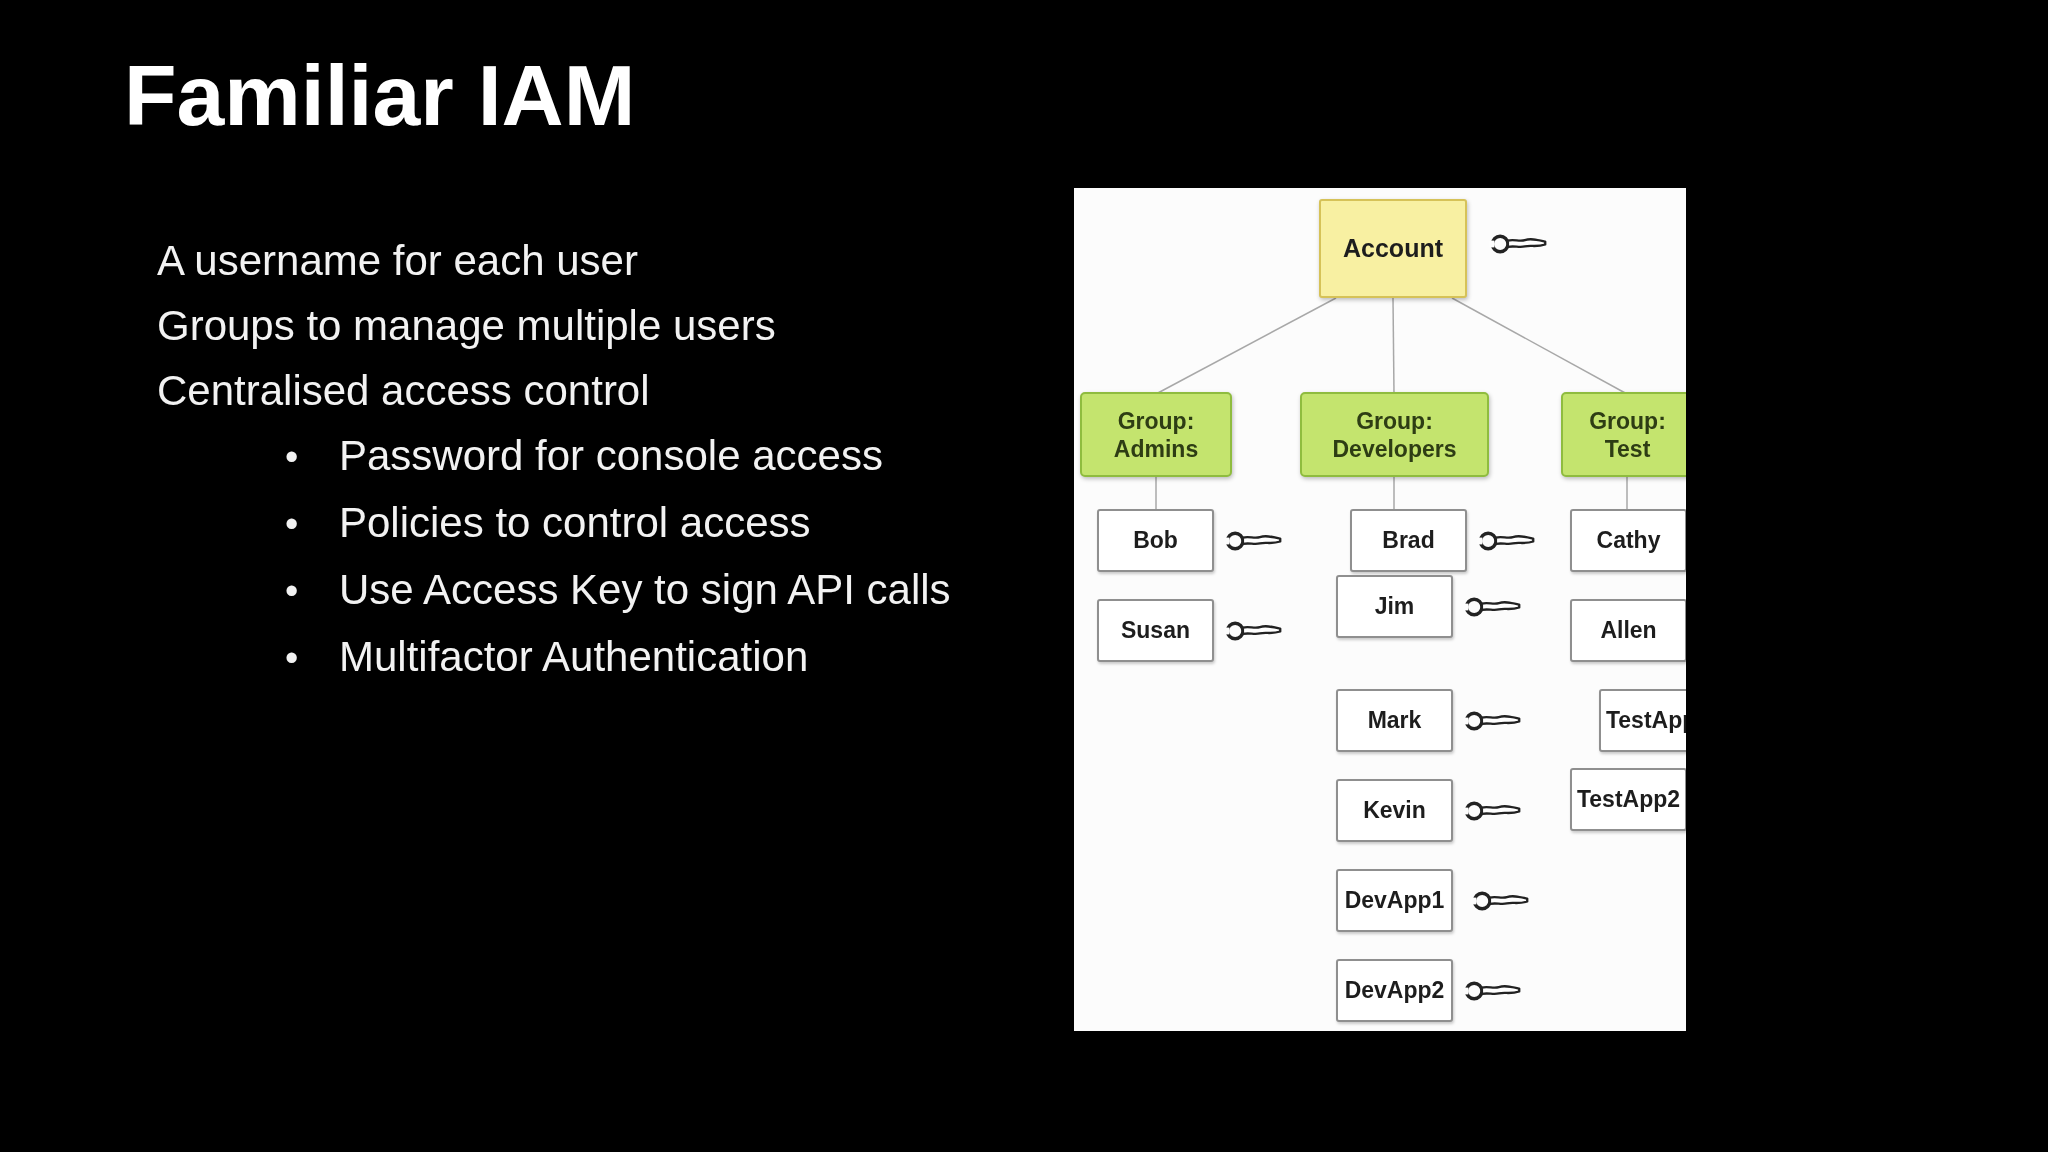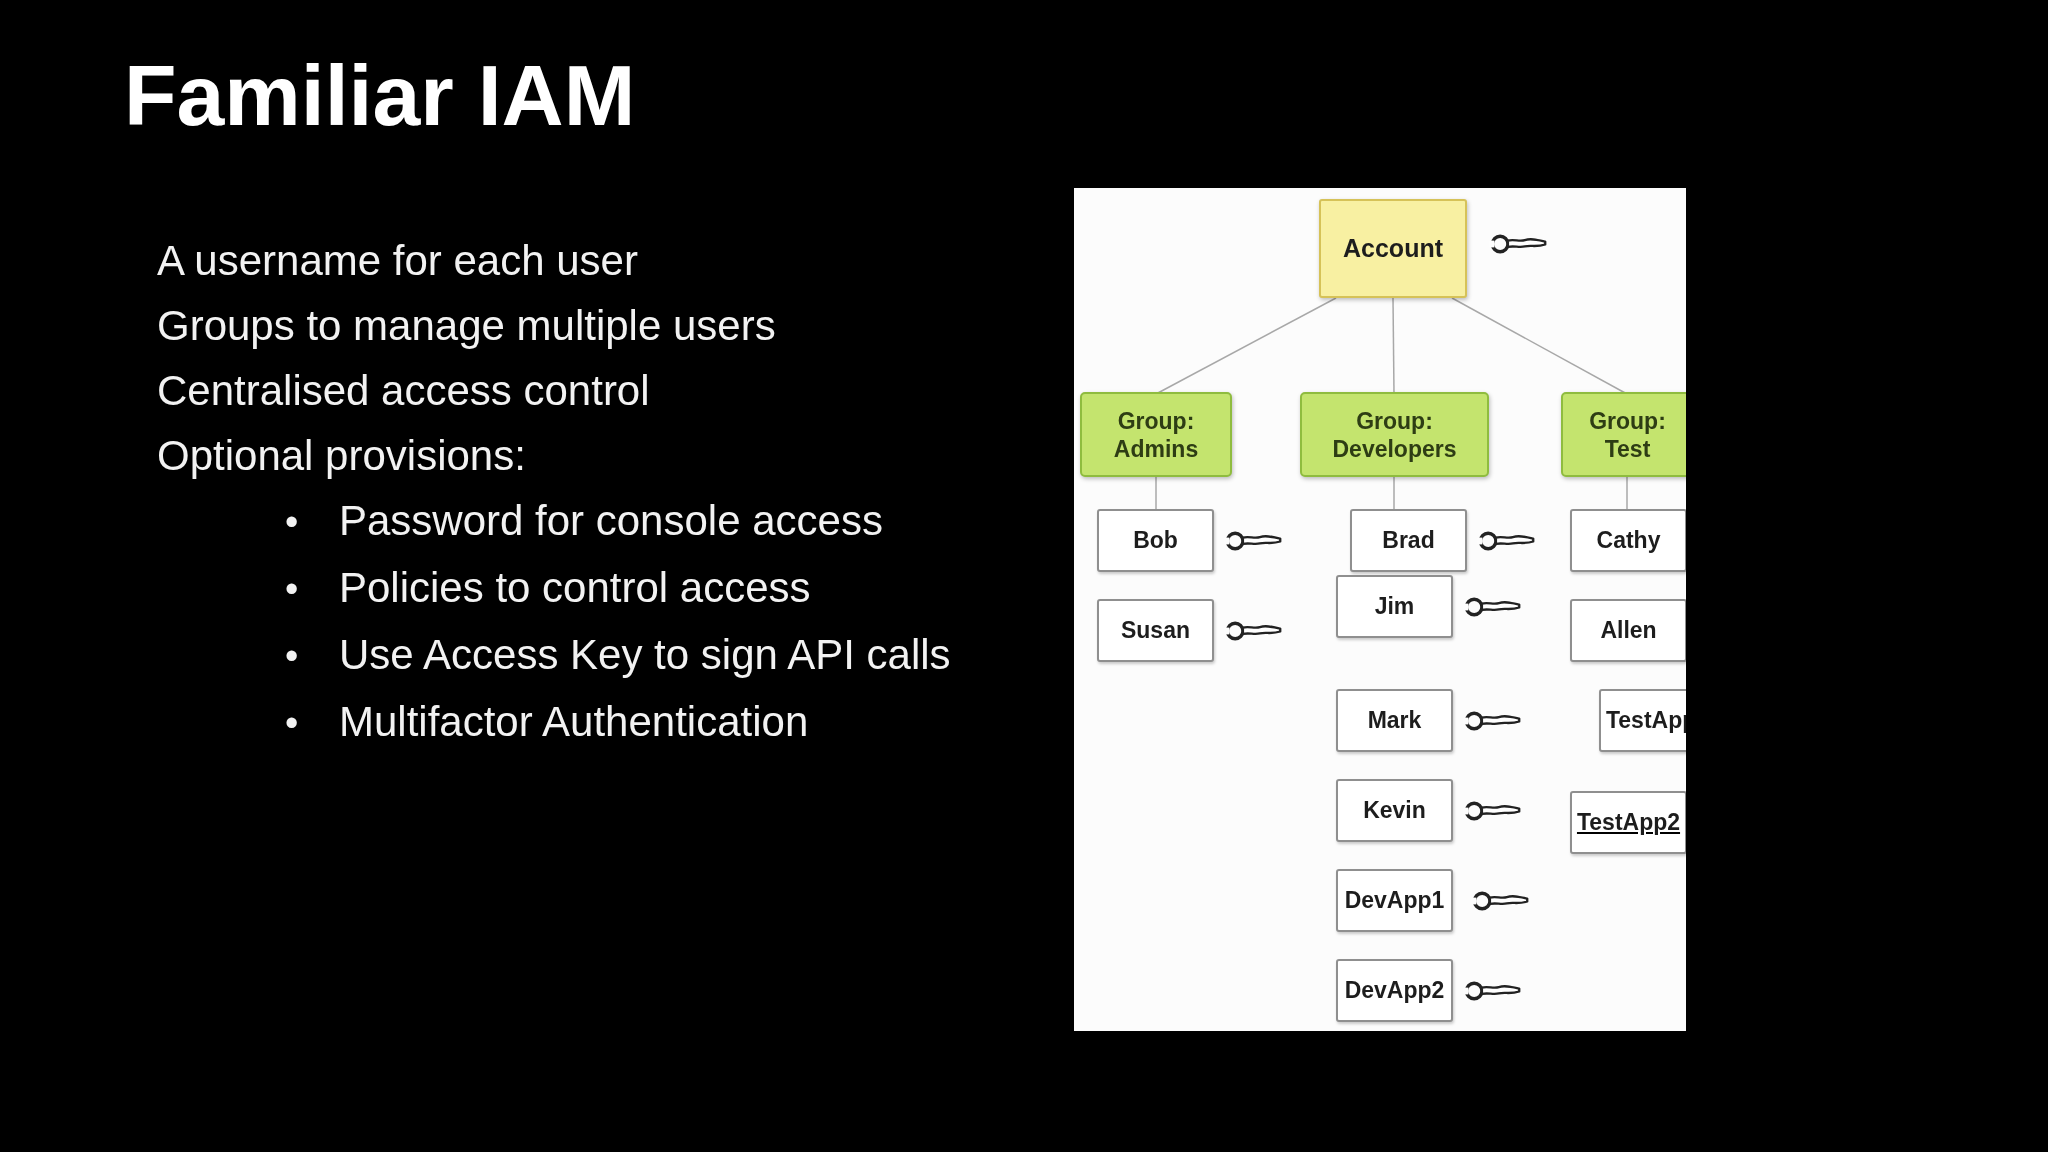--- a/index.html
+++ b/index.html
@@ -45,21 +45,20 @@
 <body>
 
 <div class="slide">
 
   <div class="title">Familiar IAM</div>
 
   <div class="bullets">
     <div class="b-line">A username for each user</div>
     <div class="b-line">Groups to manage multiple users</div>
     <div class="b-line">Centralised access control</div>
-    <div class="b-line">Optional provisions:</div>
     <div class="b-sub"><span class="dot">•</span><span>Password for console access</span></div>
     <div class="b-sub"><span class="dot">•</span><span>Policies to control access</span></div>
     <div class="b-sub"><span class="dot">•</span><span>Use Access Key to sign API calls</span></div>
     <div class="b-sub"><span class="dot">•</span><span>Multifactor Authentication</span></div>
   </div>
 
   <svg class="logo" width="92" height="176" viewBox="0 0 92 176">
     <g fill="var(--logo-dark,#42591e)" transform="translate(7,6)">
       <rect x="24" y="0" width="24" height="8"></rect>
         <rect x="16" y="8" width="40" height="8"></rect>
@@ -253,21 +252,21 @@
             <span>TestApp1</span>
           </div>
           <span class="key-slot">
             <svg class="key-icon" width="64" height="28" viewBox="0 0 66 28">
     <circle cx="11.5" cy="14" r="8" fill="none" stroke="#222" stroke-width="3.4"></circle>
     <rect x="0" y="10.5" width="5.5" height="7" fill="#fdfdfd"></rect>
     <path d="M19.5 10.5 C26 8.5 31 12 37 10 C43 8 49 9.5 58 11.5 L58 14.5 C49 17.5 43 15 37 16.5 C31 18 26 15.5 19.5 17 Z" fill="#fff" stroke="#222" stroke-width="2.4" stroke-linejoin="round"></path>
   </svg>
           </span>
         </div>
-        <div class="user-row" style="left: 496px; top: 603px; text-decoration: underline;">
+        <div class="user-row" style="left: 496px; top: 580px;">
           <div class="user-box">
             <span>TestApp2</span>
           </div>
           <span class="key-slot">
             <svg class="key-icon" width="64" height="28" viewBox="0 0 66 28">
     <circle cx="11.5" cy="14" r="8" fill="none" stroke="#222" stroke-width="3.4"></circle>
     <rect x="0" y="10.5" width="5.5" height="7" fill="#fdfdfd"></rect>
     <path d="M19.5 10.5 C26 8.5 31 12 37 10 C43 8 49 9.5 58 11.5 L58 14.5 C49 17.5 43 15 37 16.5 C31 18 26 15.5 19.5 17 Z" fill="#fff" stroke="#222" stroke-width="2.4" stroke-linejoin="round"></path>
   </svg>
           </span>

